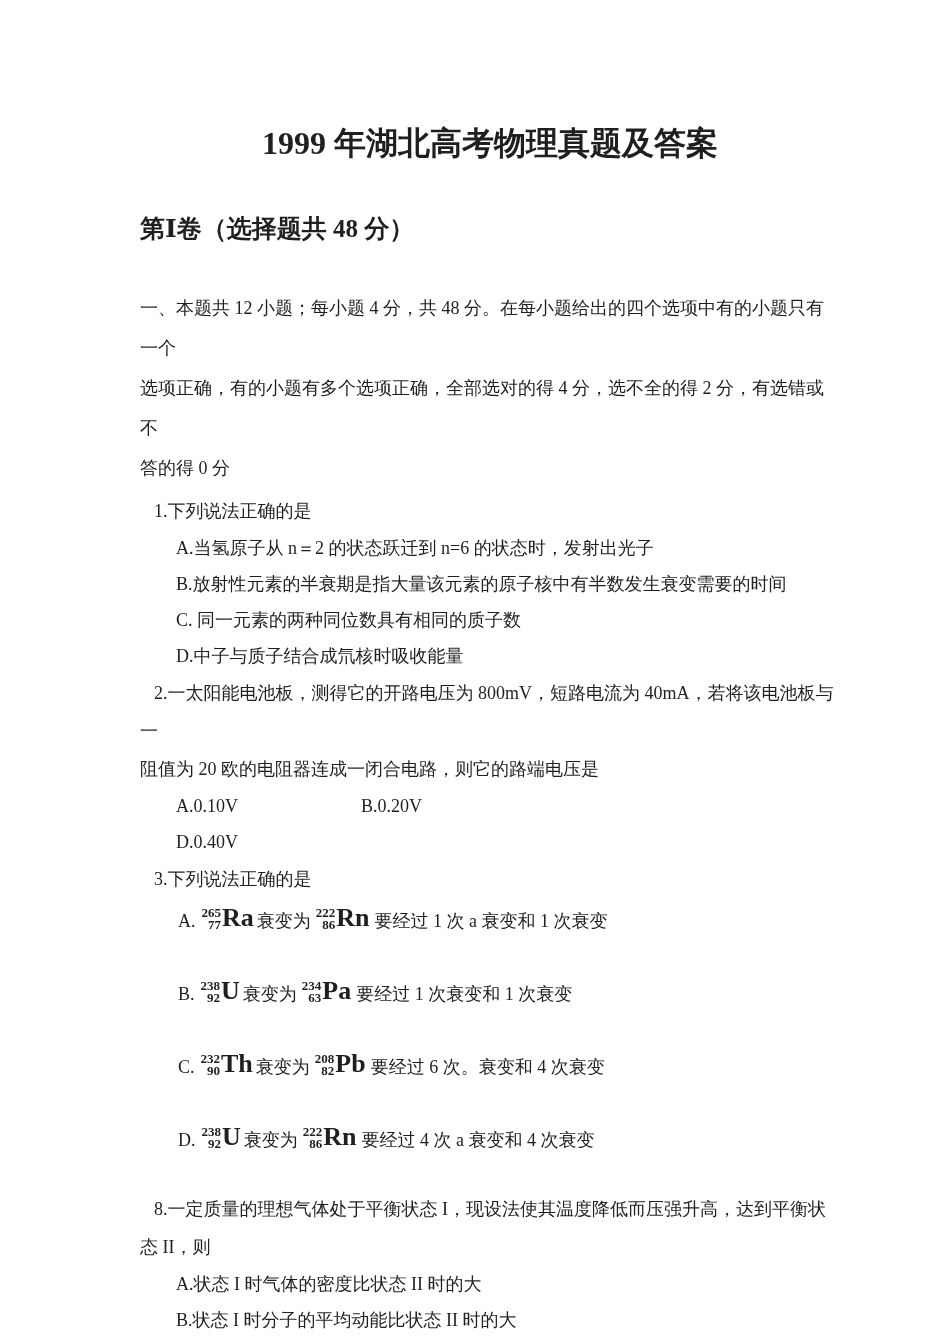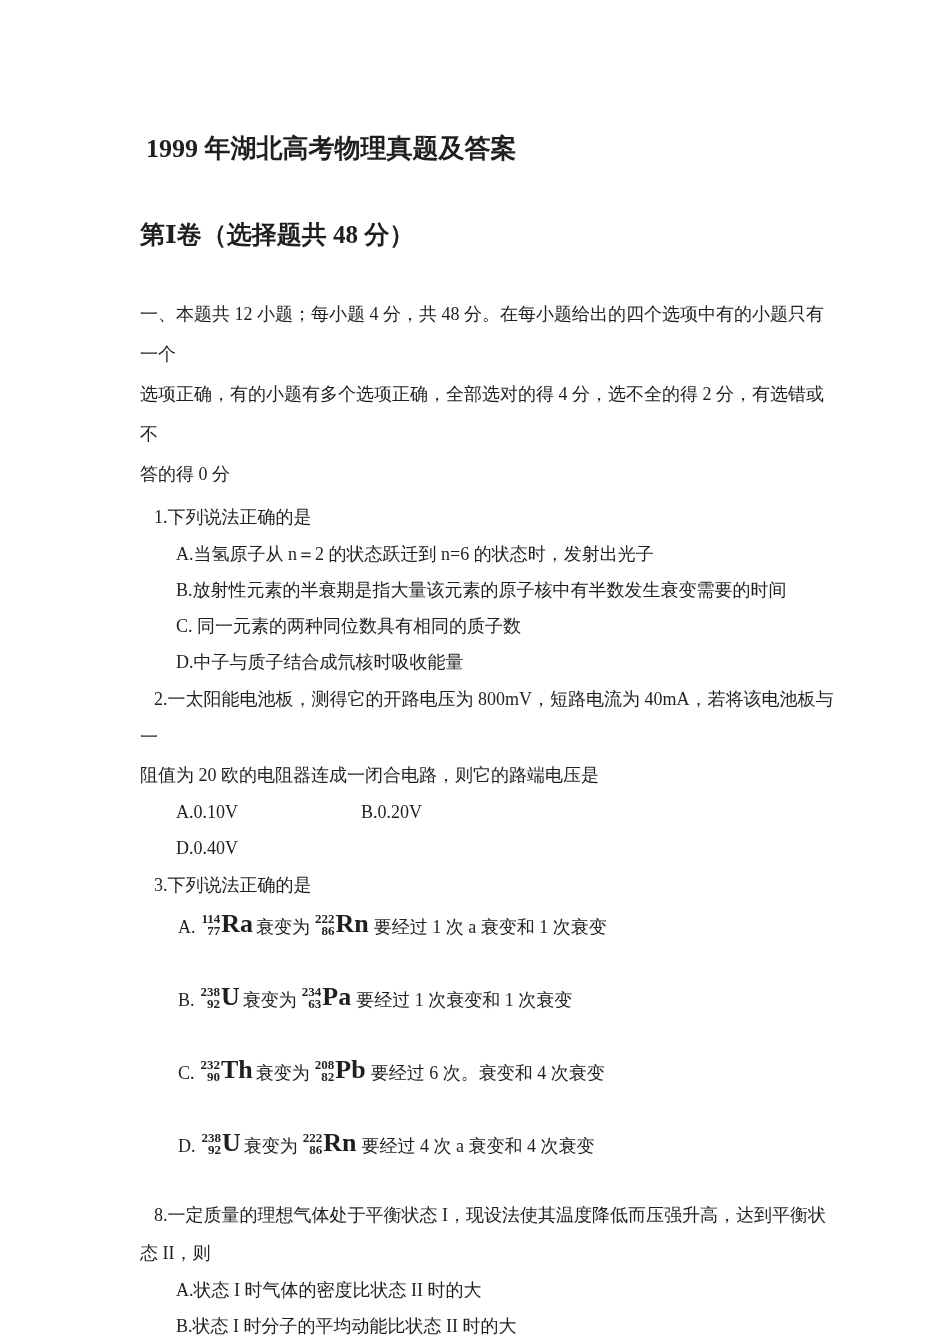--- a/index.html
+++ b/index.html
@@ -15,25 +15,25 @@
     font-family: "Liberation Serif", "DejaVu Serif", serif;
     font-size: 18px;
   }
   .content {
     box-sizing: border-box;
     width: 950px;
     padding: 126px 110px 0 140px;
   }
   .page-title {
     width: 700px;
-    margin: 6px;
-    font-size: 26px;
+    margin: 0;
+    font-size: 32px;
     font-weight: 700;
     line-height: 34px;
-    text-align: left;
+    text-align: center;
   }
   .section-header {
     margin: 56px 0 0 0;
     font-size: 25px;
     font-weight: 700;
     line-height: 26px;
   }
   p { margin: 0; white-space: pre-wrap; }
   .intro {
     margin-top: 46px;
@@ -120,21 +120,21 @@
       <span>D.0.40V</span>
     </div>
   </section>
 
   <section class="q3">
     <p class="stem">3.下列说法正确的是</p>
 
     <p class="formula-row">
       <span class="opt-label">A.</span><span class="nuclide">
           <span class="scripts">
-            <span>114</span>
+            <span>265</span>
             <span>77</span>
           </span>
           <span class="sym">Ra</span>
         </span><span>衰变为</span><span class="nuclide">
           <span class="scripts">
             <span>222</span>
             <span>86</span>
           </span>
           <span class="sym">Rn</span>
         </span><span class="decay-tail">要经过 1 次 a 衰变和 1 次衰变</span>

